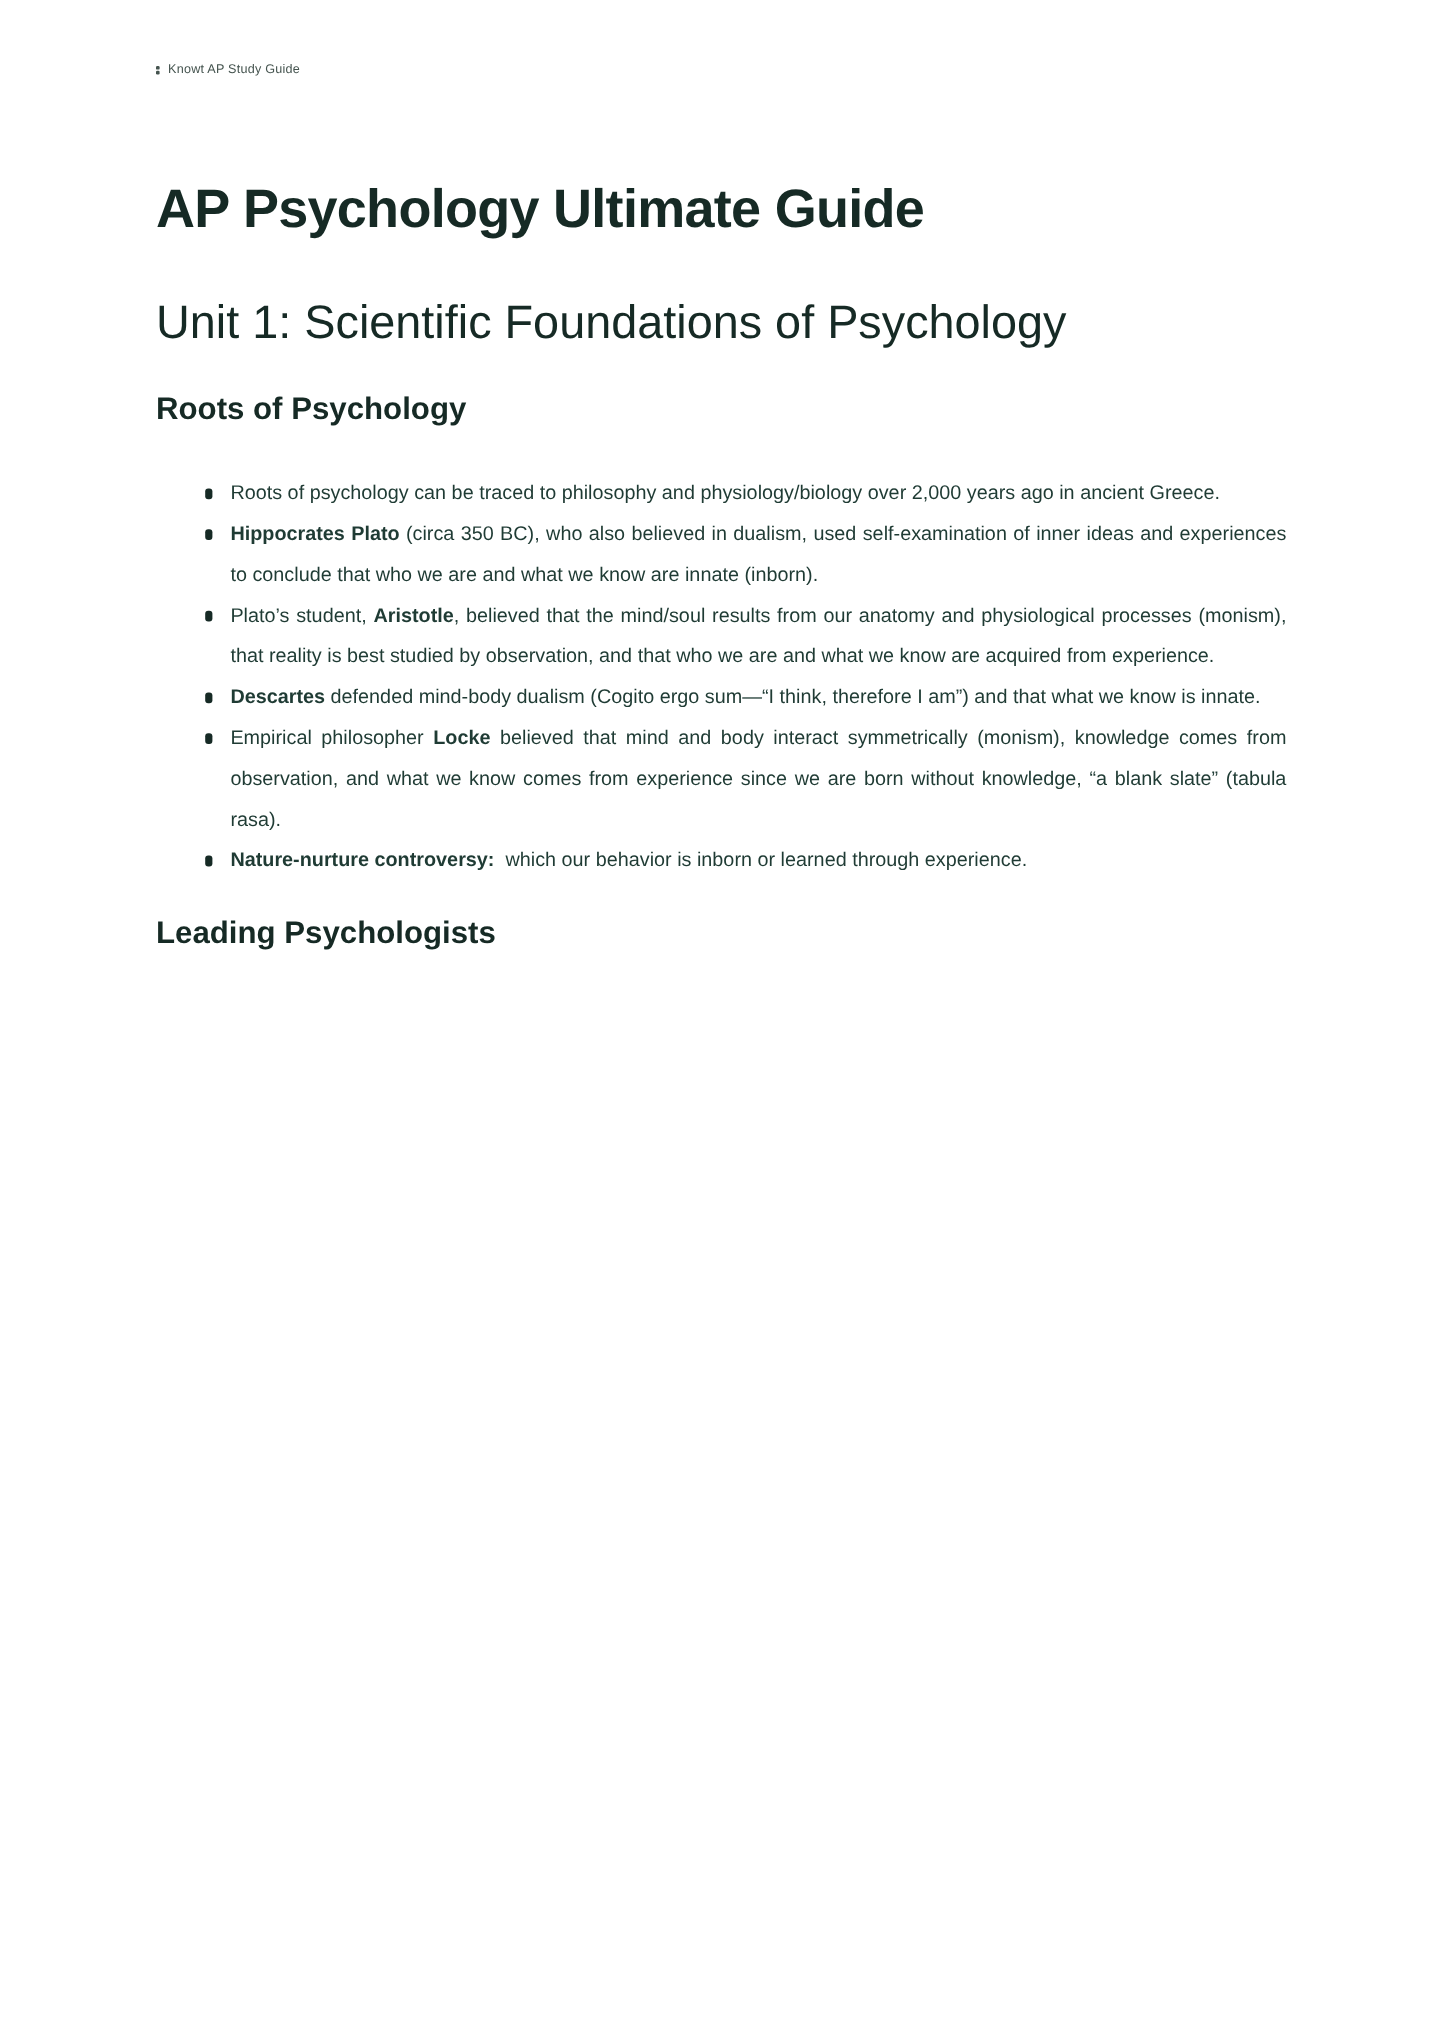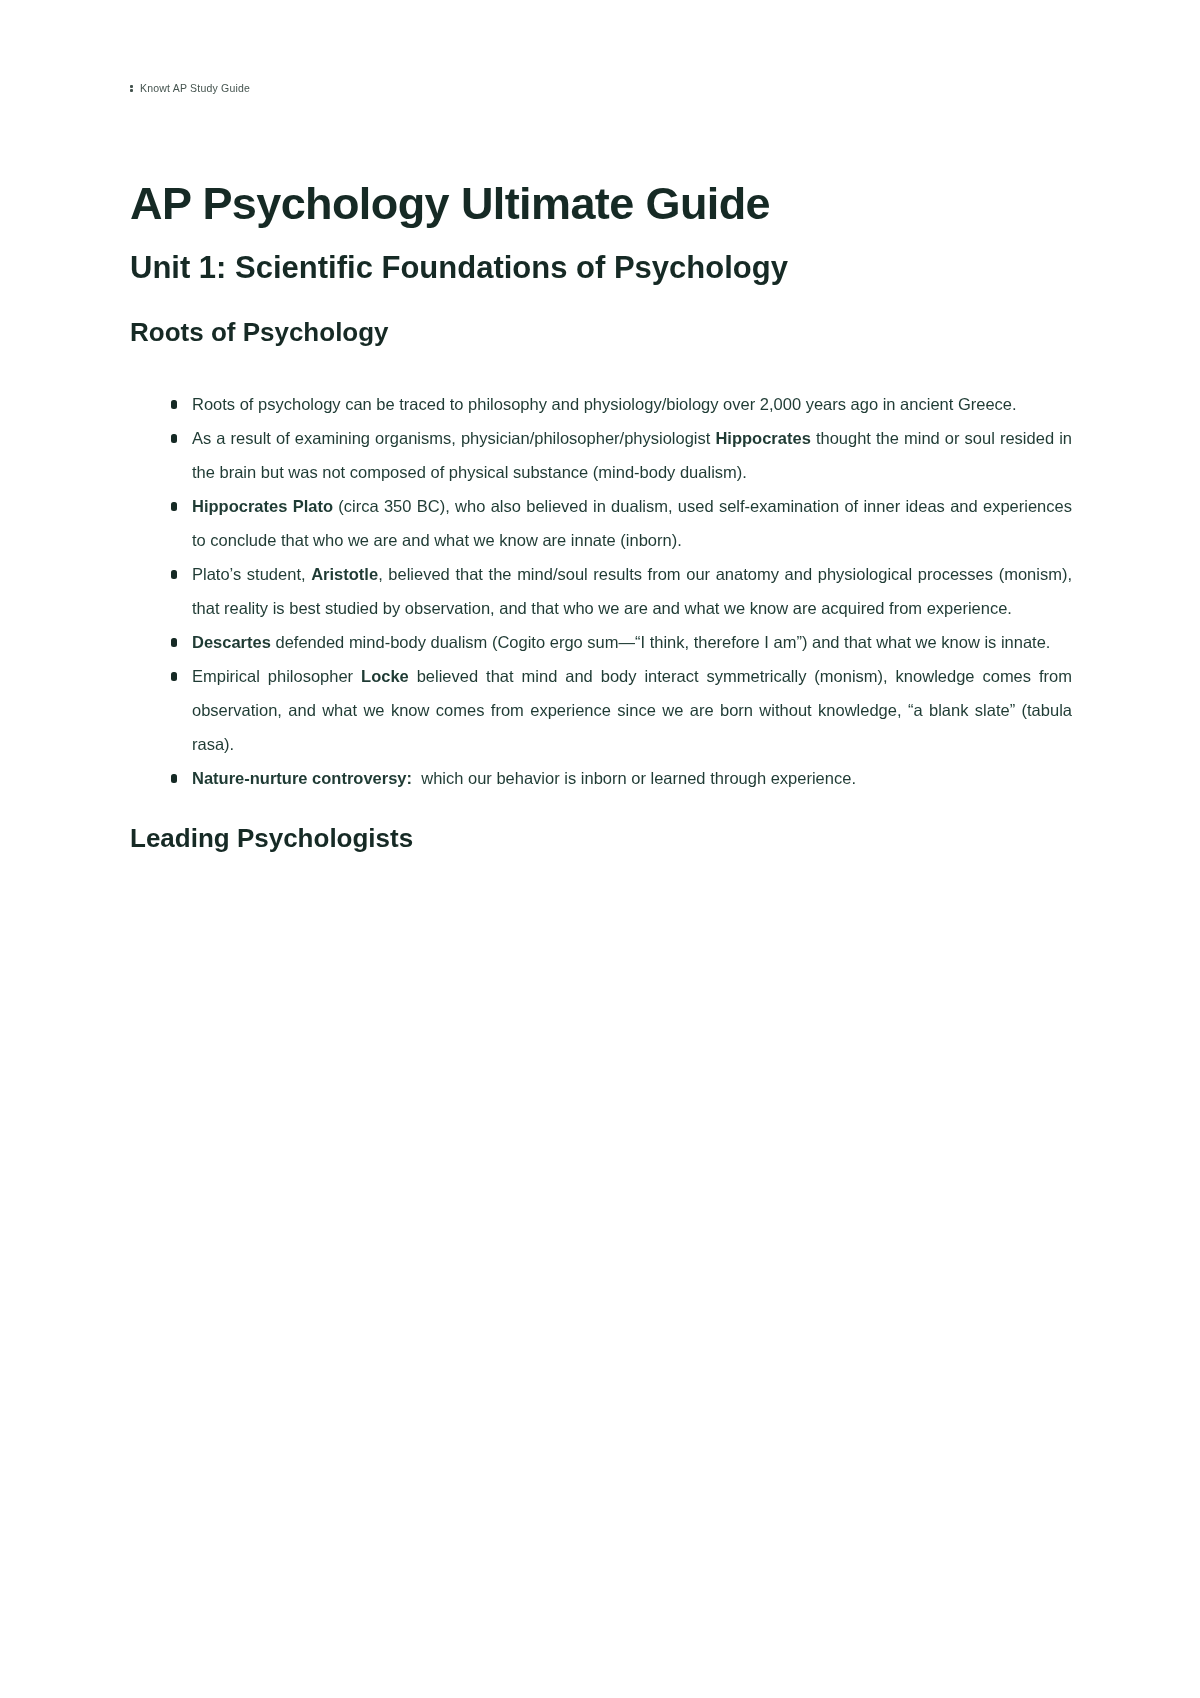--- a/index.html
+++ b/index.html
@@ -11,21 +11,21 @@
   html, body {
     width: 1200px;
     background: #ffffff;
     font-family: "Liberation Sans", sans-serif;
   }
   .page {
     position: relative;
     width: 1164px;
     height: 1698px;
     background: var(--paper);
-    padding: 82px 128px 0 130px;
+    padding: 52px 128px 0 130px;
     color: var(--ink);
     overflow: hidden;
   }
   .doc-header {
     display: flex;
     align-items: center;
     gap: 6px;
     font-size: 10.5px;
     letter-spacing: 0.2px;
     color: #45544f;
@@ -45,24 +45,24 @@
   }
   h1.doc-title {
     margin-top: 84px;
     font-size: 45px;
     line-height: 1.15;
     font-weight: bold;
     letter-spacing: -0.6px;
     color: var(--ink-dark);
   }
   h2.doc-subtitle {
-    margin-top: 20px;
-    font-size: 31px;
+    margin-top: 48px;
+    font-size: 39px;
     line-height: 1.15;
-    font-weight: bold;
+    font-weight: normal;
     color: var(--ink-dark);
   }
   h3.section-heading {
     font-size: 26px;
     line-height: 1.2;
     font-weight: bold;
     color: var(--ink-dark);
   }
   h3.roots { margin-top: 32px; }
   h3.leading { margin-top: 28px; }
@@ -106,21 +106,20 @@
   </div>
 
   <h1 class="doc-title">AP Psychology Ultimate Guide</h1>
 
   <h2 class="doc-subtitle">Unit 1: Scientific Foundations of Psychology</h2>
 
   <h3 class="section-heading roots">Roots of Psychology</h3>
 
   <ul class="bullet-list">
       <li><span>Roots of psychology can be traced to philosophy and physiology/biology over 2,000 years ago in ancient Greece.</span></li>
-      <li><span>As a result of examining organisms, physician/philosopher/physiologist </span><span class="b">Hippocrates</span><span> thought the mind or soul resided in the brain but was not composed of physical substance (mind-body dualism).</span></li>
       <li><span class="b">Hippocrates Plato</span><span> (circa 350 BC), who also believed in dualism, used self-examination of inner ideas and experiences to conclude that who we are and what we know are innate (inborn).</span></li>
       <li><span>Plato’s student, </span><span class="b">Aristotle</span><span>, believed that the mind/soul results from our anatomy and physiological processes (monism), that reality is best studied by observation, and that who we are and what we know are acquired from experience.</span></li>
       <li><span class="b">Descartes</span><span> defended mind-body dualism (Cogito ergo sum—“I think, therefore I am”) and that what we know is innate.</span></li>
       <li><span>Empirical philosopher </span><span class="b">Locke</span><span> believed that mind and body interact symmetrically (monism), knowledge comes from observation, and what we know comes from experience since we are born without knowledge, “a blank slate” (tabula rasa).</span></li>
       <li><span class="b">Nature-nurture controversy:</span><span>&nbsp; which our behavior is inborn or learned through experience.</span></li>
     </ul>
 
   <h3 class="section-heading leading">Leading Psychologists</h3>
 
 </div>

